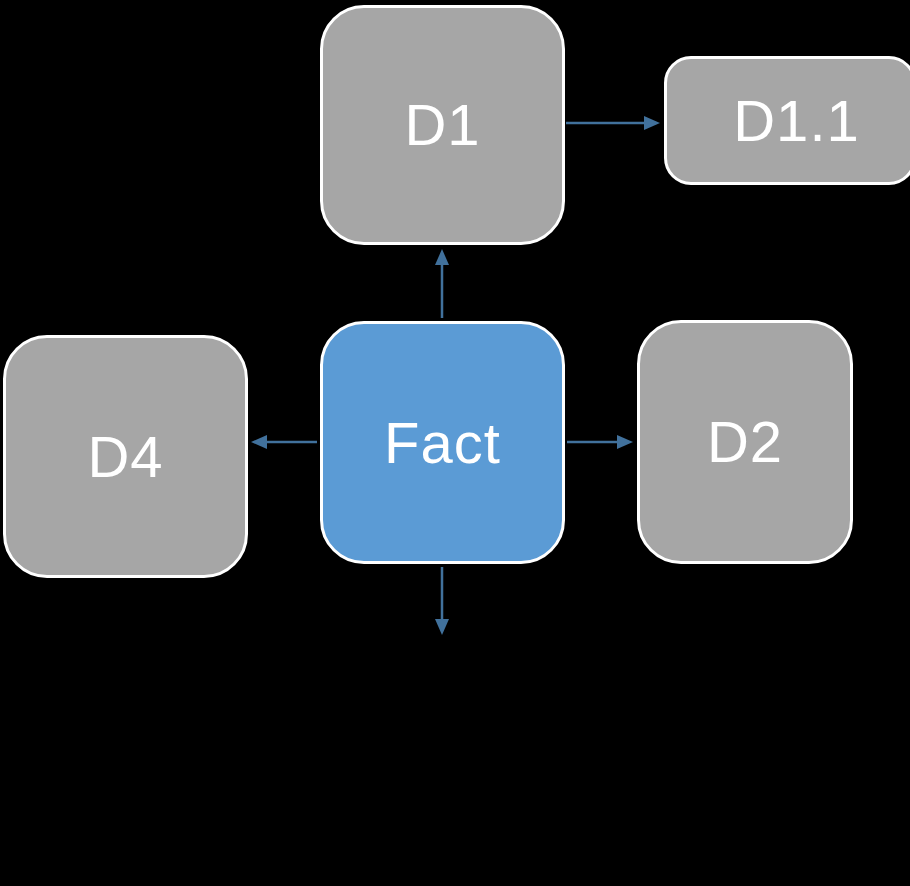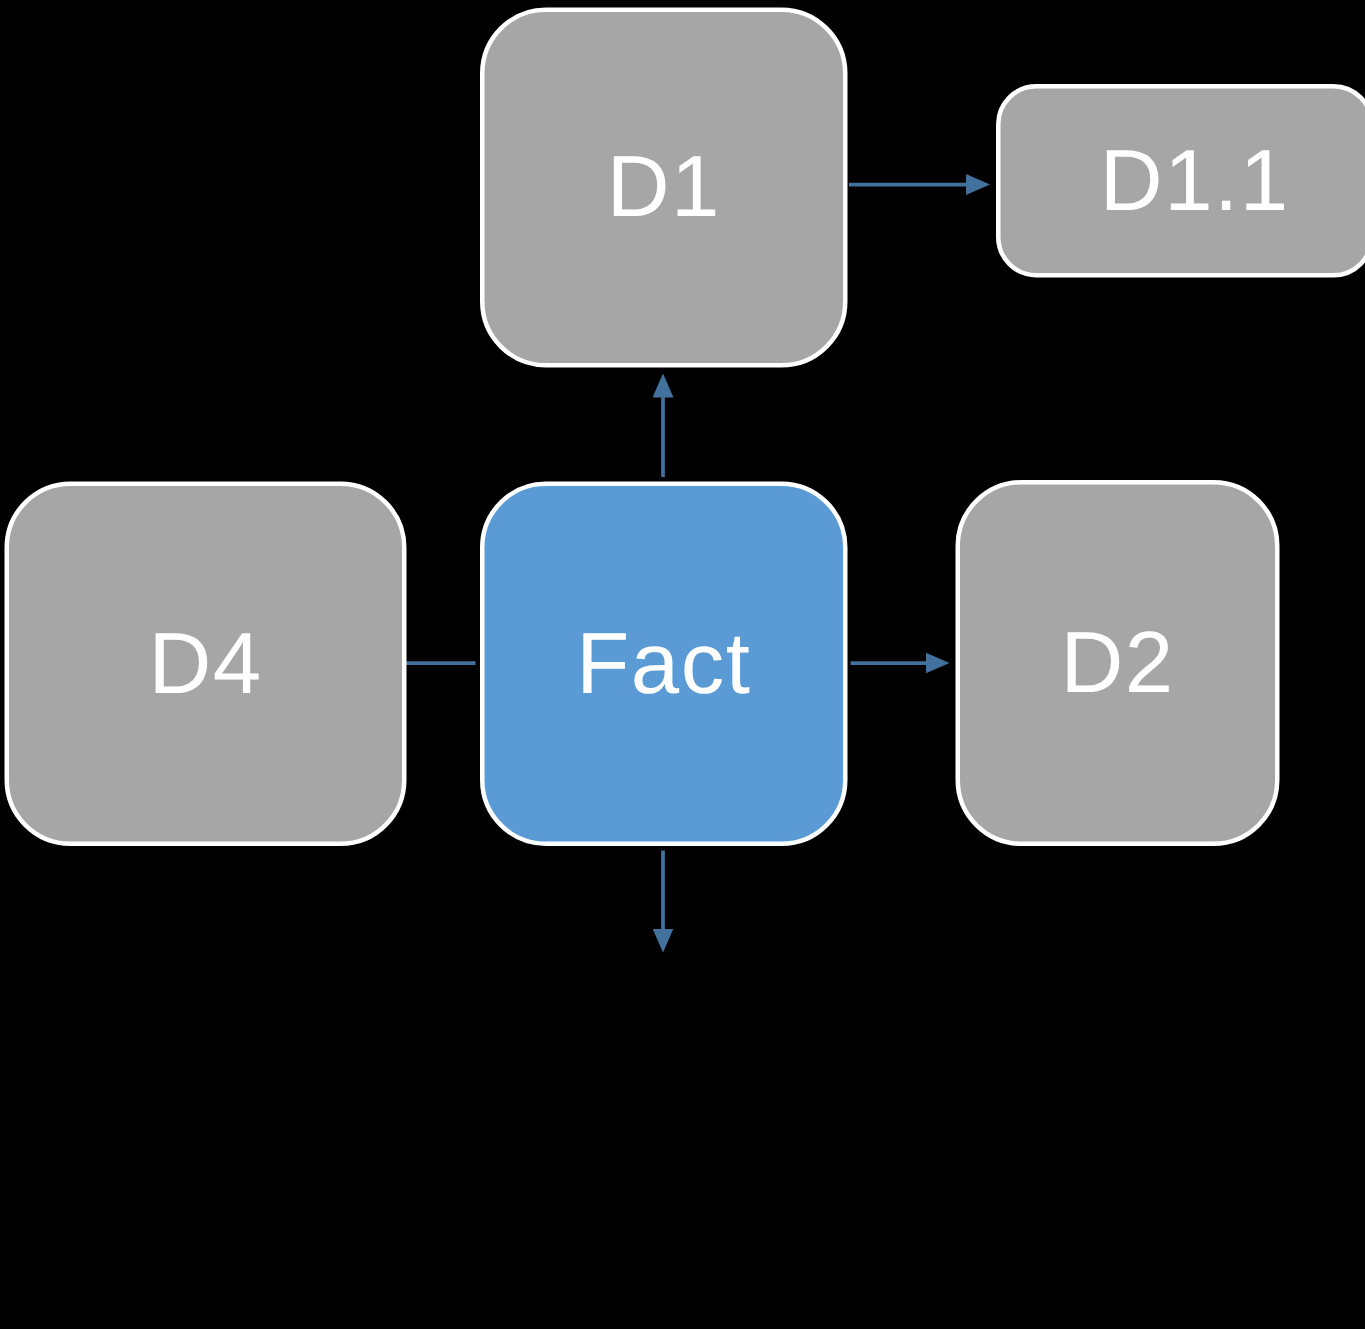--- a/index.html
+++ b/index.html
@@ -45,21 +45,21 @@
     letter-spacing:1px;
   }
   .node .label{white-space:nowrap;}
   .dimension{background:var(--dimension-fill);}
   .fact{background:var(--fact-fill);}
   .sq{border-radius:44px;}
   .node-d1  {left:320px; top:5px;   width:245px; height:240px;}
   .node-d11 {left:664px; top:56px;  width:252px; height:129px; border-radius:27px;padding-left:13px;}
   .node-fact{left:320px; top:321px; width:245px; height:243px;}
   .node-d2  {left:637px; top:320px; width:216px; height:244px;}
-  .node-d4  {left:3px;   top:321px; width:268px; height:243px;}
+  .node-d4  {left:3px;   top:335px; width:245px; height:243px;}
   .node-d3  {left:320px; top:639px; width:245px; height:243px;}
 </style>
 </head>
 <body>
 
 <div class="canvas">
 
   <svg class="arrows" viewBox="0 0 910 886" xmlns="http://www.w3.org/2000/svg">
     <defs>
       <marker id="ah" markerWidth="16" markerHeight="14" refX="2" refY="7" orient="auto" markerUnits="userSpaceOnUse">

